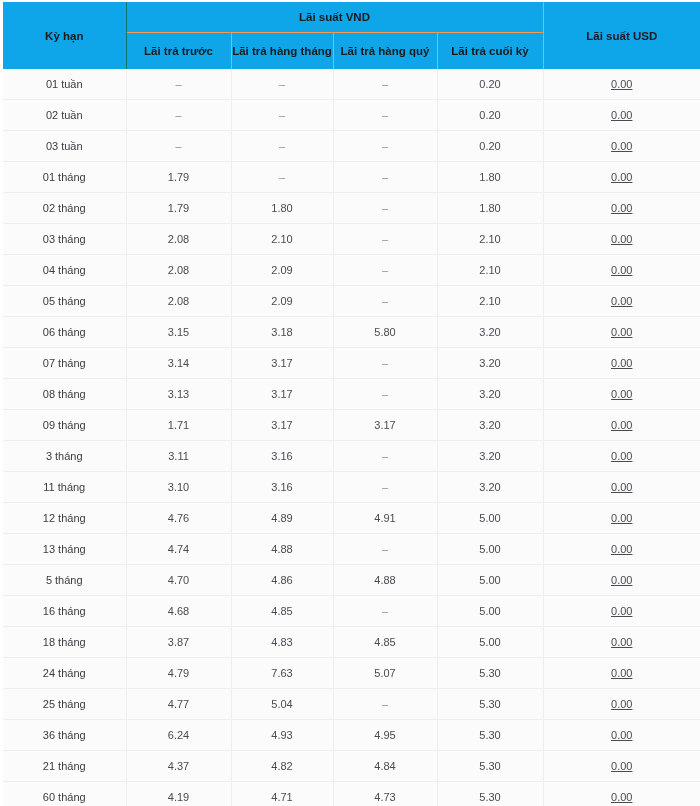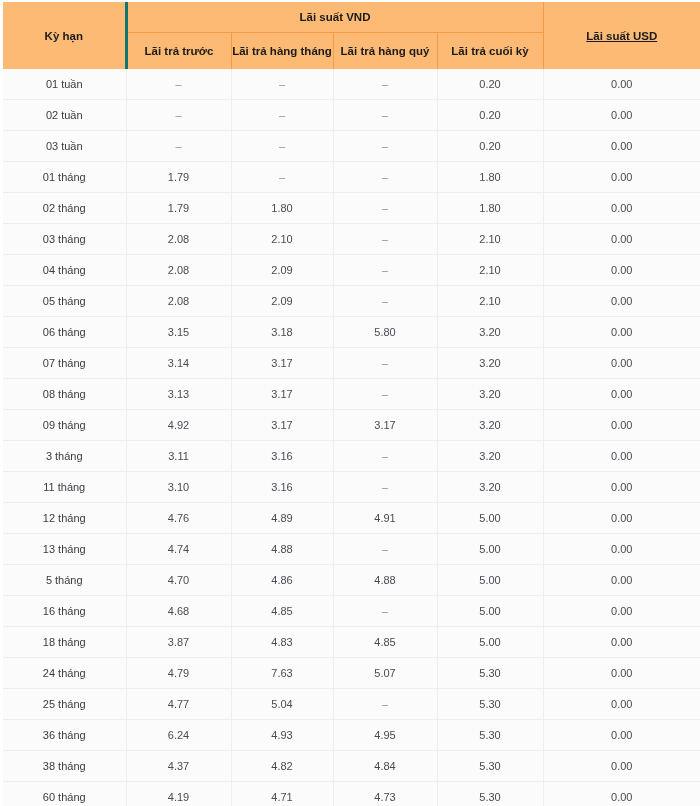--- a/index.html
+++ b/index.html
@@ -20,45 +20,44 @@
     background: #ffffff;
   }
   table.rate-table {
     width: 697px;
     border-collapse: collapse;
     table-layout: fixed;
     background: #fbfbfc;
   }
   
   thead th {
-    background: #fdba74;
+    background: #0ea5e9;
     color: #1b1b1b;
     font-size: 11.5px;
     font-weight: bold;
     padding: 0;
     border: none;
     text-align: center;
     vertical-align: middle;
   }
   th.grp-vnd {
     height: 30px;
     line-height: 30px;
     border-bottom: 1px solid #f79a4a;
     border-left: 1px solid #f79a4a;
     border-right: 1px solid #f79a4a;
   }
   th.rowspan-cell {
     height: 66px;
   }
   th.ky-han {
-    border-right: 3px solid #0f766e;
+    border-right: 1px solid #0f766e;
   }
   th.usd {
     border-left: 1px solid #f79a4a;
-    text-decoration: underline;
   }
   th.sub {
     height: 36px;
     line-height: 36px;
     border-right: 1px solid #f79a4a;
     font-weight: bold;
   }
   th.sub.last-sub {
     border-right: none;
     margin-left: 32px;
@@ -74,20 +73,21 @@
     border-bottom: 1px solid #eceef1;
     border-right: 1px solid #eceef1;
     background: #fbfbfc;
     white-space: nowrap;
   }
   tbody td.term {
     color: #3b3b42;
   }
   tbody td.usd-cell {
     border-right: none;
+    text-decoration: underline;
   }
   tbody tr:last-child td {
     border-bottom: 1px solid #eceef1;
   }
   .dash {
     color: #8d8d96;
   }
   
   col.c-term  { width: 123px; }
   col.c-pre   { width: 105px; }
@@ -206,21 +206,21 @@
         <tr>
           <td class="term">08 tháng</td>
           <td>3.13</td>
           <td>3.17</td>
           <td><span class="dash">–</span></td>
           <td>3.20</td>
           <td class="usd-cell">0.00</td>
         </tr>
         <tr>
           <td class="term">09 tháng</td>
-          <td>4.92</td>
+          <td>1.71</td>
           <td>3.17</td>
           <td>3.17</td>
           <td>3.20</td>
           <td class="usd-cell">0.00</td>
         </tr>
         <tr>
           <td class="term">3 tháng</td>
           <td>3.11</td>
           <td>3.16</td>
           <td><span class="dash">–</span></td>
@@ -293,21 +293,21 @@
         </tr>
         <tr>
           <td class="term">36 tháng</td>
           <td>6.24</td>
           <td>4.93</td>
           <td>4.95</td>
           <td>5.30</td>
           <td class="usd-cell">0.00</td>
         </tr>
         <tr>
-          <td class="term">38 tháng</td>
+          <td class="term">21 tháng</td>
           <td>4.37</td>
           <td>4.82</td>
           <td>4.84</td>
           <td>5.30</td>
           <td class="usd-cell">0.00</td>
         </tr>
         <tr>
           <td class="term">60 tháng</td>
           <td>4.19</td>
           <td>4.71</td>

